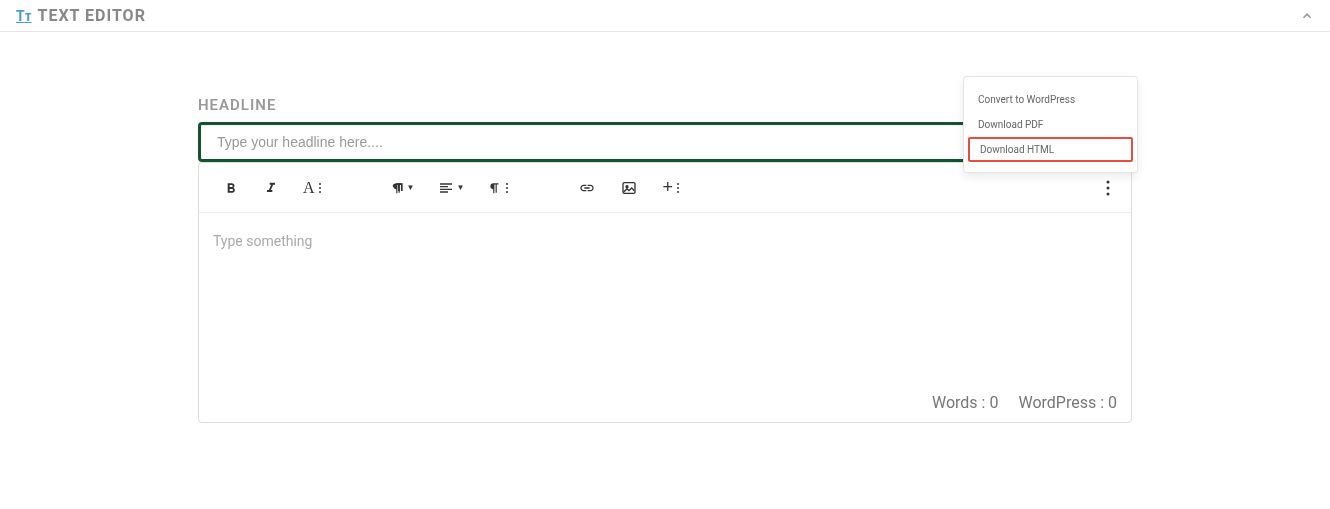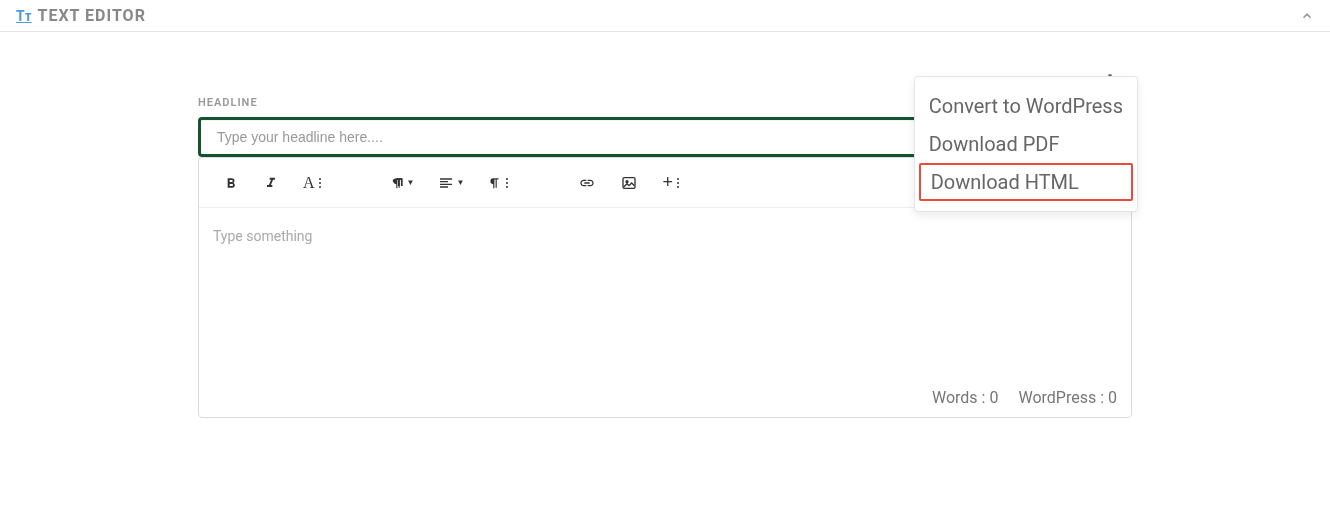--- a/index.html
+++ b/index.html
@@ -46,21 +46,21 @@
       padding: 20px 98px 20px 98px;
       position: relative;
     }
     .headline-row {
       display: flex;
       align-items: center;
       justify-content: space-between;
       margin-bottom: 8px;
     }
     .headline-label {
-      font-size: 11px;
+      font-size: 15px;
       letter-spacing: 1px;
       color: #999;
       font-weight: 600;
       margin-top: 44px;
     }
     .gear-wrap {
       display: flex;
       align-items: center;
       gap: 4px;
       cursor: pointer;
@@ -146,21 +146,21 @@
       background: #fff;
       border: 1px solid rgba(0,0,0,0.1);
       border-radius: 4px;
       box-shadow: 0 4px 10px rgba(0,0,0,0.08);
       padding: 10px 0;
       min-width: 175px;
       z-index: 10;
     }
     .dropdown-item {
       padding: 7px 14px;
-      font-size: 20px;
+      font-size: 10px;
       color: #666;
       cursor: pointer;
     }
     .dropdown-item.highlighted {
       border: 2px solid #e74c3c;
       border-radius: 2px;
       margin: 0 4px;
       padding: 5px 10px;
     }
     svg {

